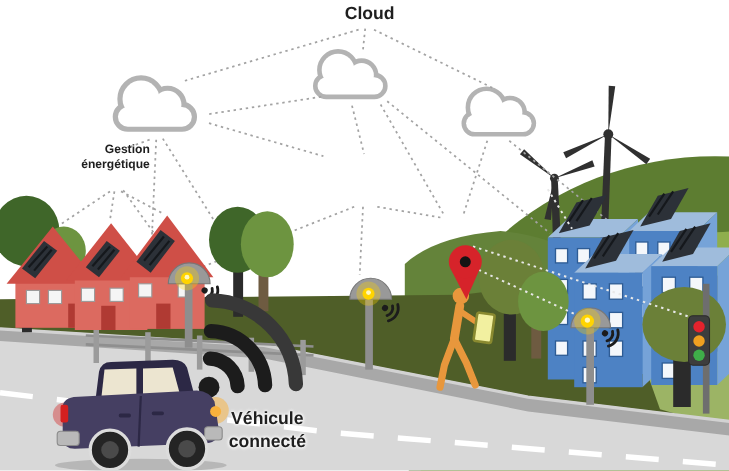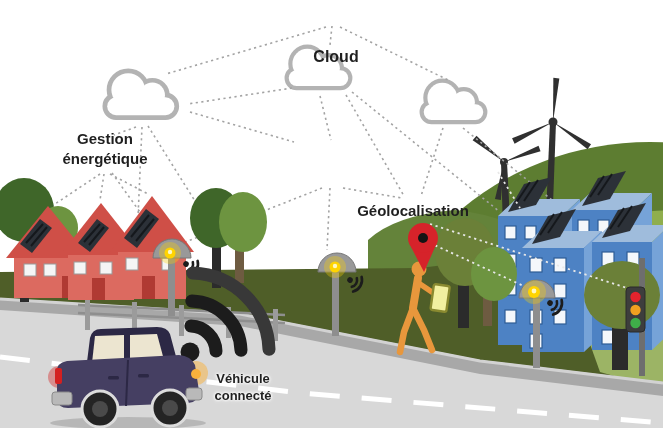--- a/index.html
+++ b/index.html
@@ -1,25 +1,25 @@
 <!DOCTYPE html>
 <html style="--sky: #ffffff; --text: #1f1f1f; --cloud_outline: #b3b3b3; --dotted_line: #a3a3a3; --dotted_line_light: #e8e8e8; --hill_dark: #5d7d31; --hill_light: #8fae4d; --field_mid: #64833a; --grass_dark: #4f5e28; --grass_patch: #9cb465; --road: #d8d8d8; --road_line: #ffffff; --wall: #a8a8a8; --wall_top: #d2d2d2; --house_body: #dc6a60; --house_roof: #cf4f47; --house_door: #b03a33; --window: #f5f5f5; --solar_panel: #2c3138; --panel_stripe: #15181c; --building_front: #4d82c4; --building_side: #76a3d8; --building_top: #9fbcdc; --building_window: #f4f7fb; --tree_dark: #3f6629; --tree_mid: #6d9440; --tree_olive: #6b8038; --trunk_dark: #2b2b2b; --trunk_brown: #6e5b41; --turbine: #303030; --lamp_gray: #999999; --lamp_pole: #8e8e8e; --light_yellow: #ffd400; --wifi: #1c1c1c; --pin_red: #d6232a; --person_orange: #e8973c; --tablet: #f2f0a0; --car_body: #453f62; --car_dark: #2c2845; --car_window: #ece5d0; --tire: #242424; --hub: #4a4a4a; --bumper: #b9b9b9; --tail_light: #d42020; --head_light: #f9b13c; --traffic_housing: #3d3d3d; --traffic_pole: #6e6e6e; --traffic_red: #e5232d; --traffic_amber: #f0a020; --traffic_green: #3fae49;"><head>
 <meta charset="utf-8">
 <style>
   html,body{margin:0;padding:0;background:#fff;}
   .stage{position:relative;width:663px;height:428px;overflow:hidden;background:var(--sky);
          font-family:"Liberation Sans",sans-serif;}
   .stage svg{position:absolute;left:0;top:0;}
   .lbl{position:absolute;transform:translateX(-50%);text-align:center;white-space:pre-line;
        color:var(--text);font-weight:700;line-height:1.3;}
-  .lbl-cloud{left:336px;top:3px;font-size:16px;margin-top:44px;}
-  .lbl-energy{left:105px;top:129px;font-size:15px;}
+  .lbl-cloud{left:336px;top:3px;font-size:16px;}
+  .lbl-energy{left:105px;top:129px;font-size:11px;text-align:right;}
   .lbl-signal{left:329px;top:140px;font-size:15.5px;}
   .lbl-geo{left:413px;top:201px;font-size:15px;}
-  .lbl-vehicle{left:243px;top:371px;font-size:13px;
+  .lbl-vehicle{left:243px;top:371px;font-size:16px;
        text-shadow:0 0 3px #fff,0 0 3px #fff,0 0 5px #fff;text-align:center;}
   
   .cl-o{fill:#fff;stroke:var(--cloud_outline);stroke-width:9;}
   .cl-f{fill:#fff;}
   .dot{stroke:var(--dotted_line);stroke-width:1.6;stroke-dasharray:2.2 3.4;fill:none;}
   .dotw{stroke:var(--dotted_line_light);stroke-width:1.8;stroke-dasharray:2.2 3.6;fill:none;}
   .hillD{fill:var(--hill_dark);} .hillL{fill:var(--hill_light);} .fieldM{fill:var(--field_mid);}
   .grass{fill:var(--grass_dark);} .patch{fill:var(--grass_patch);}
   .road{fill:var(--road);} .wall{fill:var(--wall);} .walltop{stroke:var(--wall_top);stroke-width:3;fill:none;}
   .dash{stroke:var(--road_line);stroke-width:5;stroke-dasharray:30 22;fill:none;}
@@ -370,16 +370,15 @@
     <g>
       <circle class="tire" cx="170" cy="408" r="18"></circle>
           <circle class="hub" cx="170" cy="408" r="8"></circle>
     </g>
   </g>
 </svg>
 
   <div class="lbl lbl-cloud">Cloud</div>
   <div class="lbl lbl-energy">Gestion
 énergétique</div>
-  <div class="lbl lbl-geo">Géolocalisation</div>
   <div class="lbl lbl-vehicle">Véhicule
 connecté</div>
 </div>
 
 </body></html>

